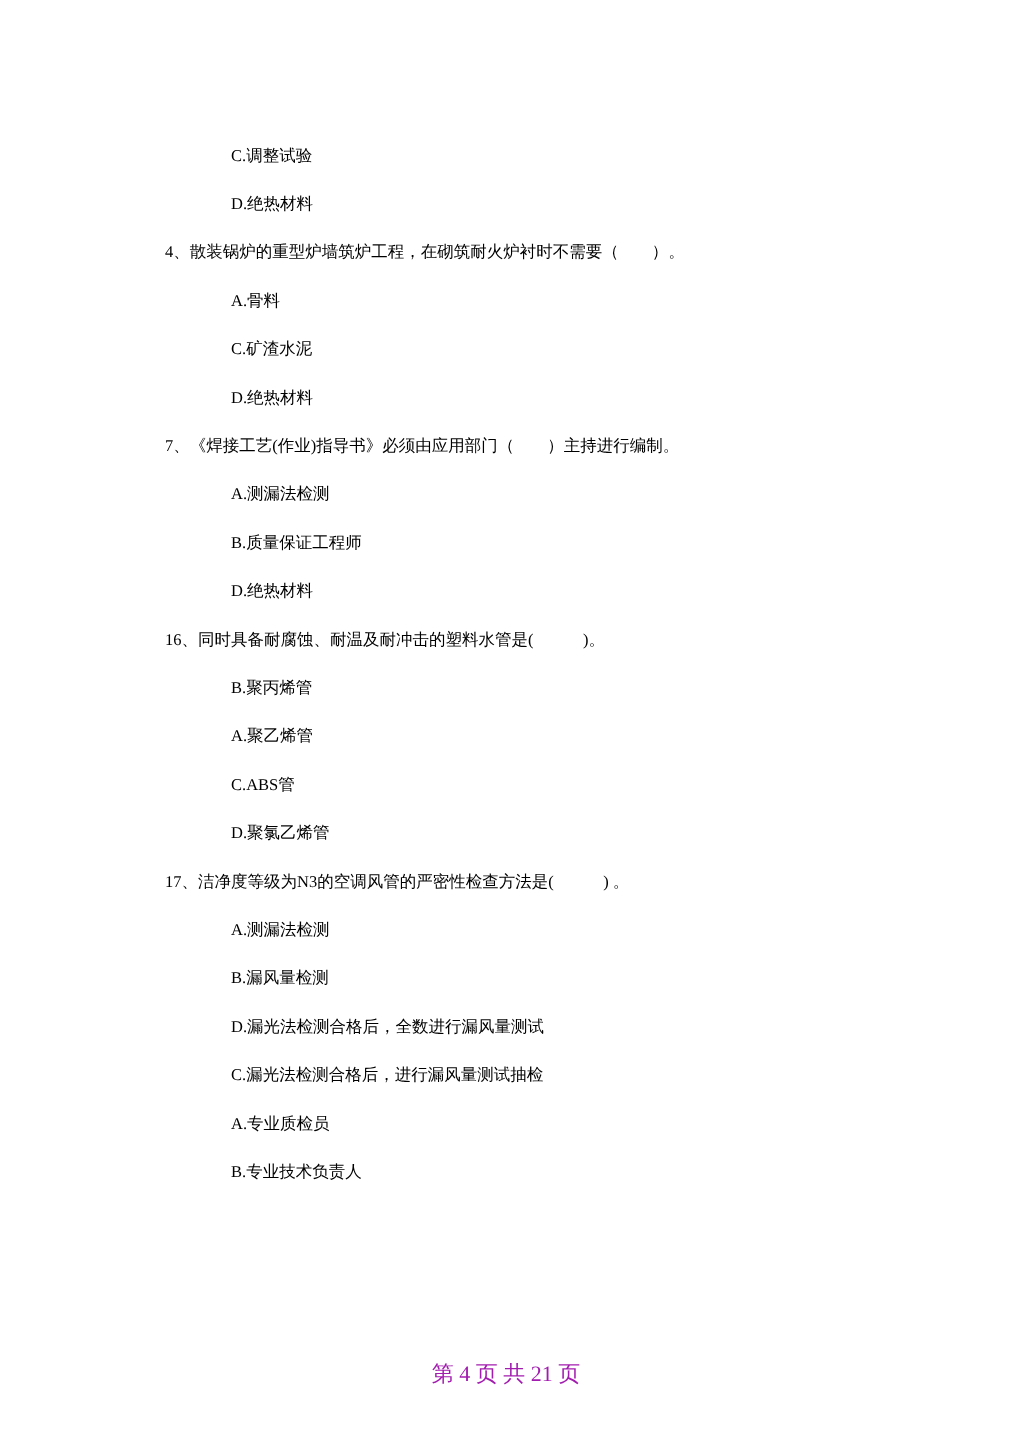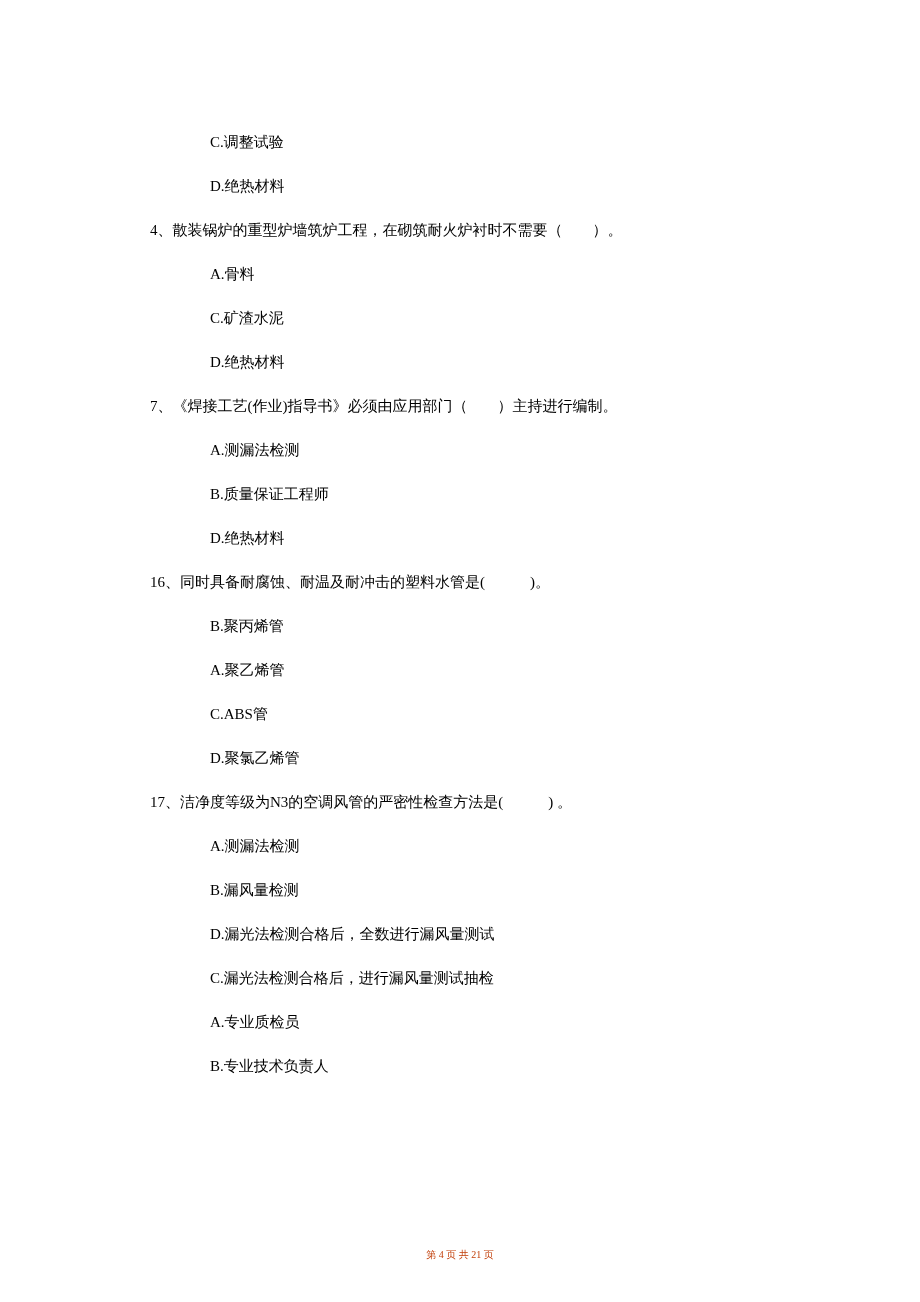--- a/index.html
+++ b/index.html
@@ -21,22 +21,22 @@
     margin: 20px 0 20px 60px;
   }
   .question {
     margin: 20px 0 20px 0;
   }
   .footer {
     position: absolute;
     bottom: 40px;
     width: 100%;
     text-align: center;
-    font-size: 10px;
-    color: #c2410c;
+    font-size: 20px;
+    color: #a21caf;
   }
 </style>
 </head>
 <body>
 
 <div class="page">
 
   <div class="option">C.调整试验</div>
   <div class="option">D.绝热材料</div>
 

